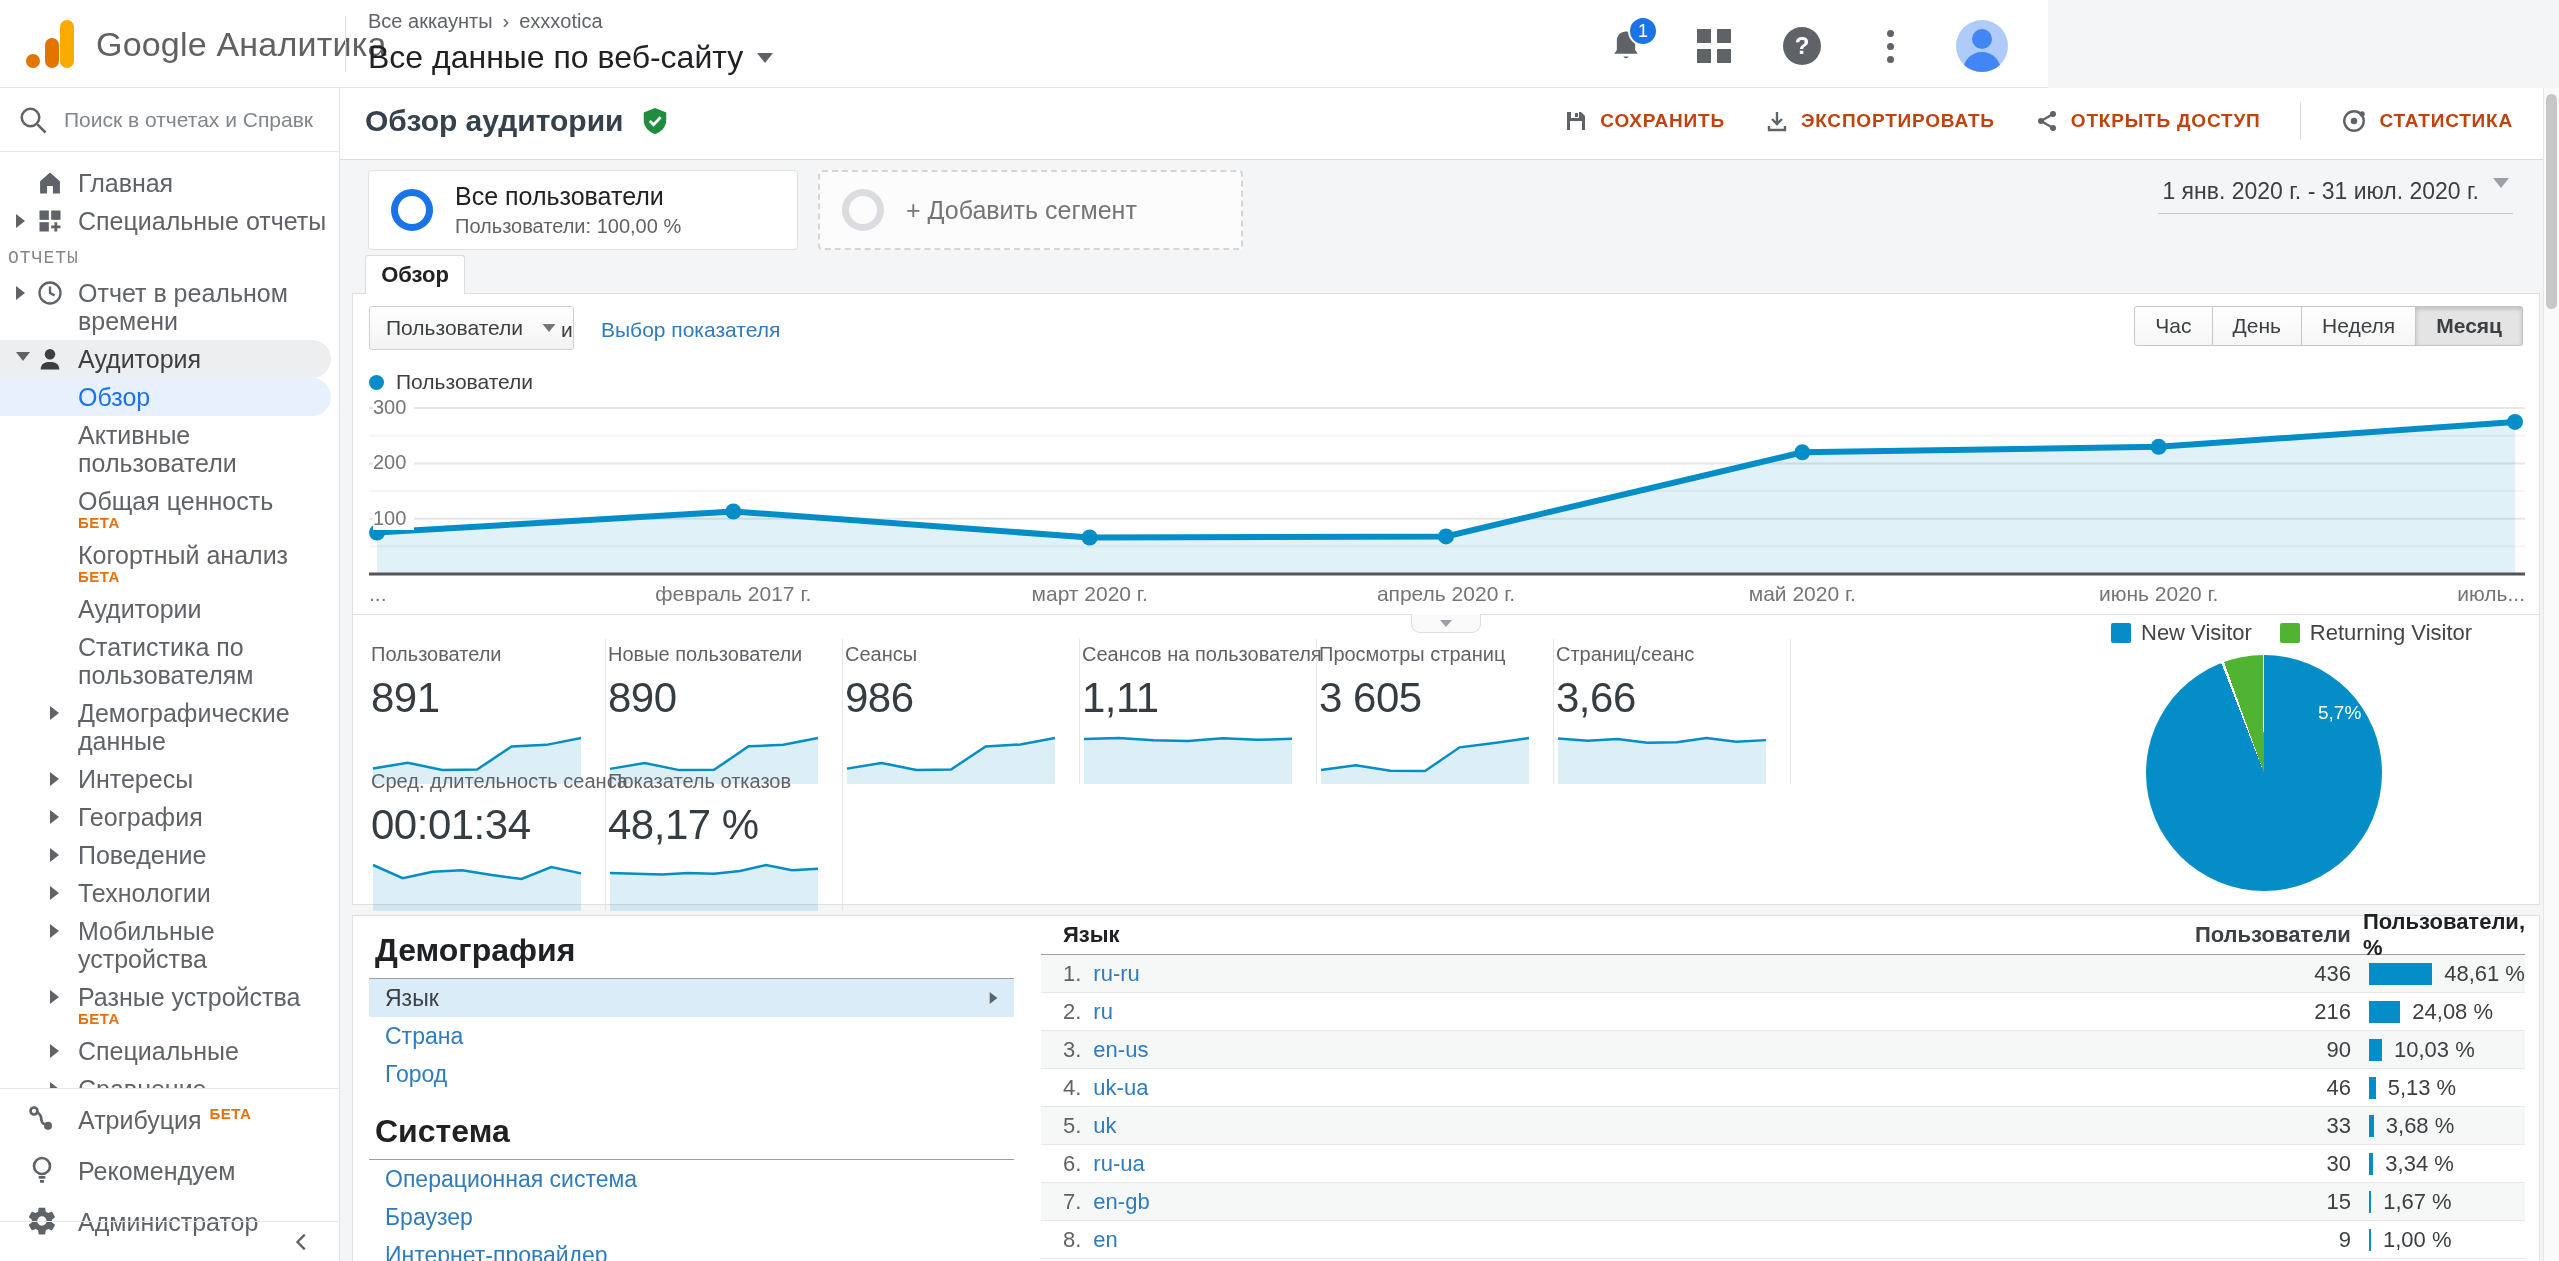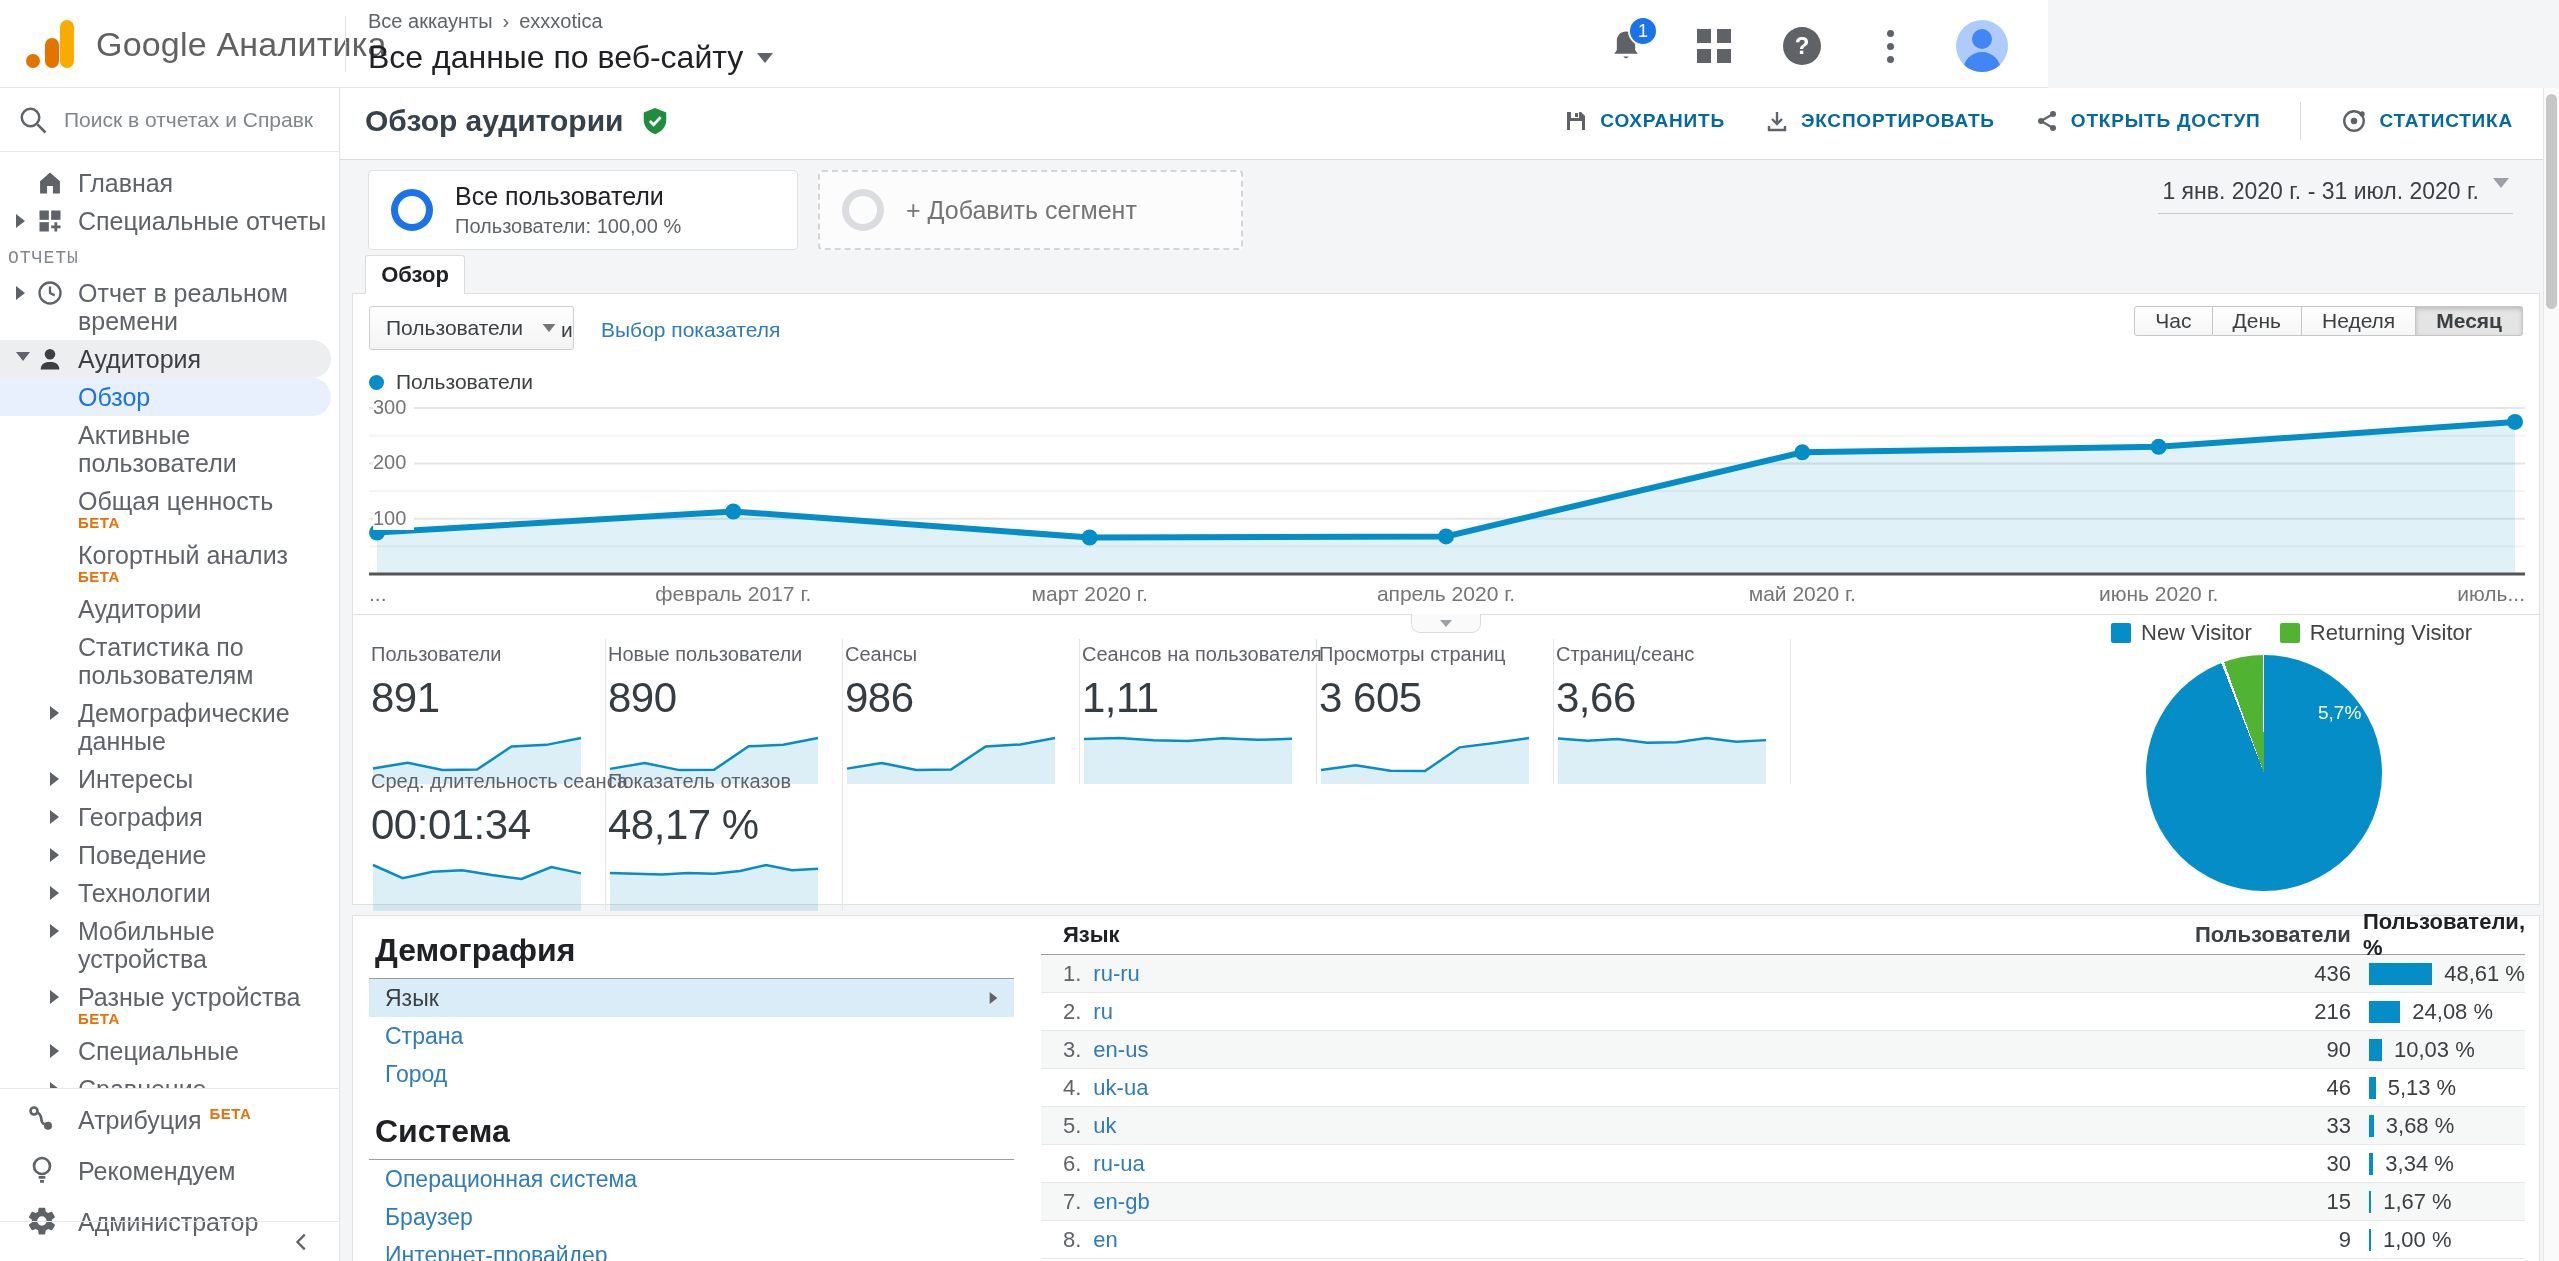--- a/index.html
+++ b/index.html
@@ -53,21 +53,21 @@
   .nav-bottom-item { position:relative; padding:11px 10px 11px 78px; font-size:25px; color:#5f6368; cursor:pointer; }
   .nav-bottom-item .nicon { position:absolute; left:26px; top:8px; width:32px; height:32px; }
   #collapse-row { position:absolute; bottom:0; left:0; right:0; height:40px; border-top:1px solid #e8e8e8; display:flex; align-items:center; justify-content:flex-end; padding-right:26px; }
 
   
   #main { position:absolute; left:340px; top:88px; right:16px; bottom:0; }
   #report-bar { position:absolute; left:0; top:0; right:0; height:72px; background:#fff; border-bottom:1px solid #dadce0; z-index:5; }
   .report-title-wrap { position:absolute; left:25px; top:16px; display:flex; align-items:center; gap:16px; }
   #report-title { font-size:30px; font-weight:bold; color:#37414b; }
   .actions { position:absolute; right:30px; top:14px; display:flex; align-items:center; gap:40px; }
-  .action-btn { display:flex; align-items:center; gap:12px; font-size:19px; font-weight:bold; color:#0369a1; letter-spacing:0.8px; cursor:pointer; }
+  .action-btn { display:flex; align-items:center; gap:12px; font-size:19px; font-weight:bold; color:#c2410c; letter-spacing:0.8px; cursor:pointer; }
   .action-sep { width:1px; height:38px; background:#dadce0; }
   #date-picker { position:absolute; right:30px; top:86px; display:flex; gap:14px; font-size:23px; color:#3c4043; border-bottom:1px solid #c8c8c8; padding:4px 4px 8px; cursor:pointer; }
   #date-picker .caret-down { border-top-color:#9aa0a6; }
 
   #segments { position:absolute; left:28px; top:82px; display:flex; gap:20px; }
   .segment-card { width:430px; height:80px; background:#fff; border:1px solid #e0e0e0; border-radius:4px; display:flex; align-items:center; padding:0 22px; gap:22px; cursor:pointer; }
   .segment-card.add { border:2px dashed #d5d5d5; background:#fcfcfc; width:425px; }
   .seg-ring { width:42px; height:42px; border-radius:50%; border:7px solid #1a73e8; flex:none; }
   .seg-ring.gray { border-color:#dadce0; }
   .seg-title { font-size:25px; color:#202124; }
@@ -77,21 +77,21 @@
   #tab { position:absolute; left:25px; top:167px; width:100px; height:39px; background:#fff; border:1px solid #dcdcdc; border-bottom:none; border-radius:3px 3px 0 0; display:flex; align-items:center; justify-content:center; font-size:22px; font-weight:bold; color:#202124; z-index:4; }
   #panel1 { position:absolute; left:12px; top:205px; width:2188px; height:612px; background:#fff; border:1px solid #e0e0e0; }
   #panel2 { position:absolute; left:12px; top:827px; width:2188px; height:400px; background:#fff; border:1px solid #e0e0e0; border-bottom:none; }
 
   
   #metric-select { position:absolute; left:16px; top:12px; height:44px; border:1px solid #cfcfcf; border-radius:3px; background:linear-gradient(#fff,#f3f3f3); display:flex; align-items:center; gap:18px; padding:0 16px; font-size:21px; color:#3c4043; cursor:pointer; }
   #metric-select .caret-down { border-top-color:#757575; transform:scale(0.8); }
   #and-label { position:absolute; left:208px; top:24px; font-size:21px; color:#3c4043; }
   #metric-link { position:absolute; left:248px; top:24px; font-size:21px; color:#2e7bbd; cursor:pointer; }
   #granularity { position:absolute; right:16px; top:12px; display:flex; }
-  .gran-btn { height:30px; padding:0 20px; font-size:21px; color:#3c4043; background:linear-gradient(#fff,#f6f6f6); border:1px solid #c6c6c6; border-left:none; display:flex; align-items:center; cursor:pointer; }
+  .gran-btn { height:40px; padding:0 20px; font-size:21px; color:#3c4043; background:linear-gradient(#fff,#f6f6f6); border:1px solid #c6c6c6; border-left:none; display:flex; align-items:center; cursor:pointer; }
   .gran-btn:first-child { border-left:1px solid #c6c6c6; border-radius:3px 0 0 3px; }
   .gran-btn:last-child { border-radius:0 3px 3px 0; }
   .gran-btn.active { background:#e4e4e4; box-shadow:inset 0 2px 4px rgba(0,0,0,0.18); font-weight:bold; }
   #chart-legend { position:absolute; left:16px; top:76px; display:flex; align-items:center; gap:12px; font-size:21px; color:#3c4043; }
   #chart-legend .dot { width:15px; height:15px; border-radius:50%; background:#058dc7; }
 
   
   #chart-wrap { position:absolute; left:16px; top:104px; width:2156px; height:180px; }
   #y-ticks div { position:absolute; left:4px; font-size:20px; color:#757575; background:#fff; padding-right:8px; }
   #x-labels { position:absolute; left:16px; top:288px; width:2156px; height:26px; font-size:21px; color:#757575; }

